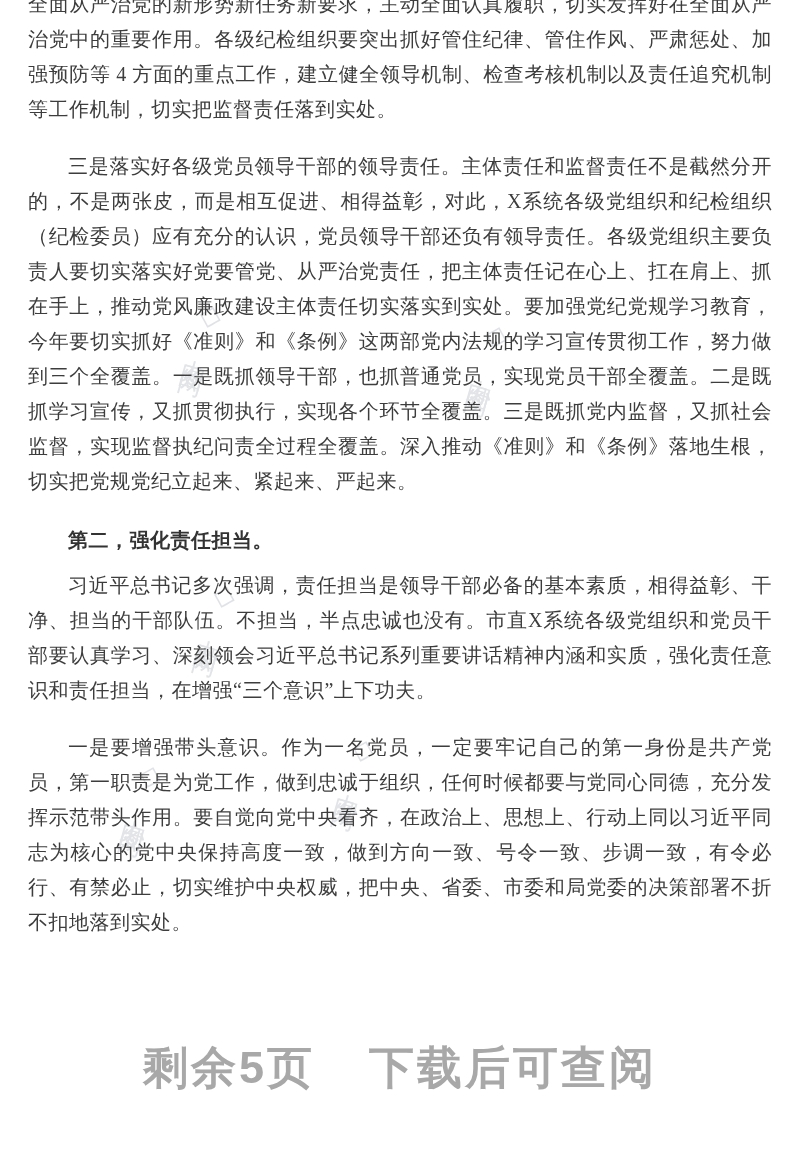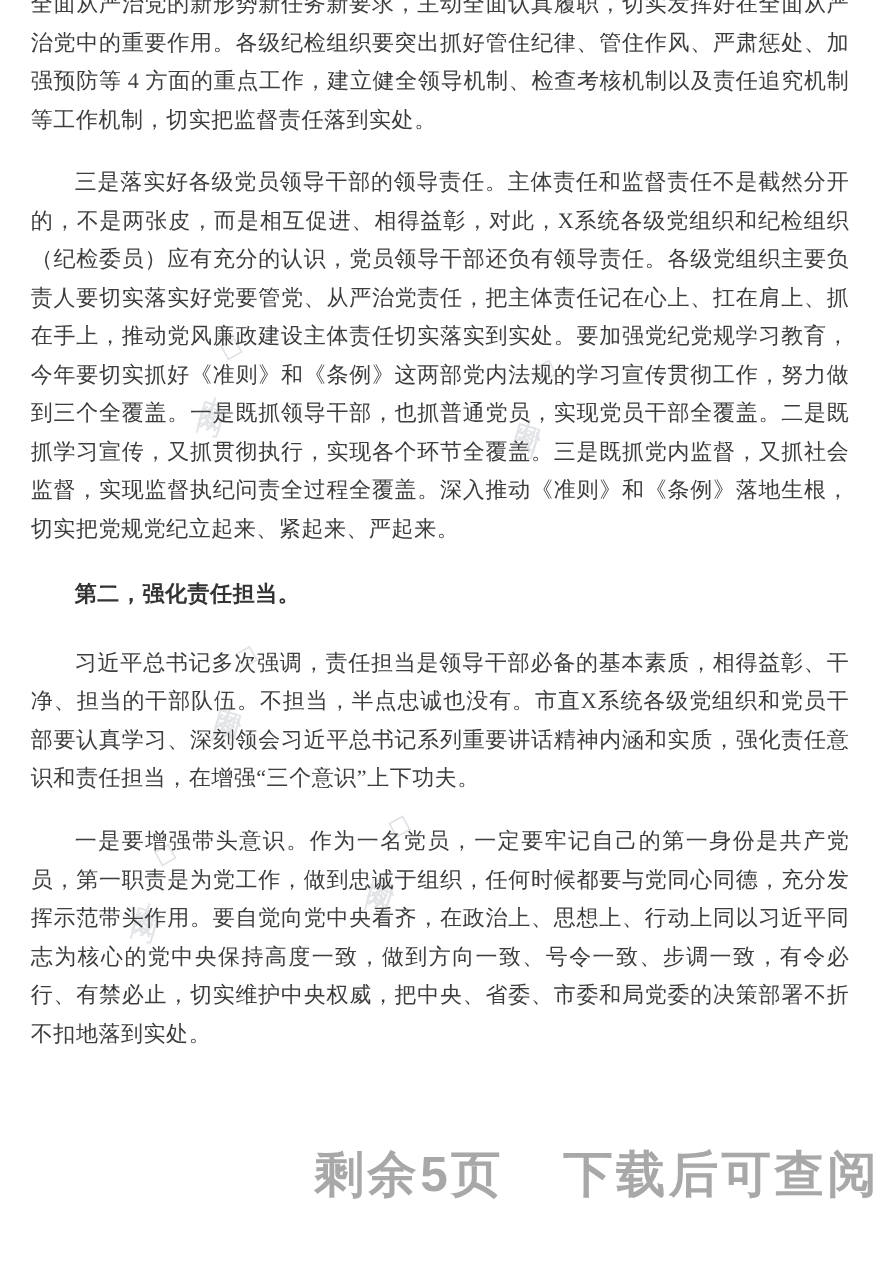--- a/index.html
+++ b/index.html
@@ -55,31 +55,31 @@
     margin: 0 0 22px 0;
     text-indent: 2em;
   }
   .para.no-indent {
     text-indent: 0;
   }
   .para.heading {
     font-weight: bold;
     color: #333333;
     margin-top: 24px;
-    margin-bottom: 28px;
+    margin-bottom: 10px;
   }
   
   .preview-footer {
     position: absolute;
     left: 0;
     right: 0;
     top: 1038px;
     z-index: 2;
     display: flex;
-    justify-content: flex-end;
+    justify-content: center;
     align-items: center;
     gap: 54px;
     font-family: "Liberation Sans", "DejaVu Sans", sans-serif;
     font-weight: 700;
     font-size: 45px;
     color: #a8a8a8;
     letter-spacing: 3px;
     white-space: nowrap;
   }
 </style>

